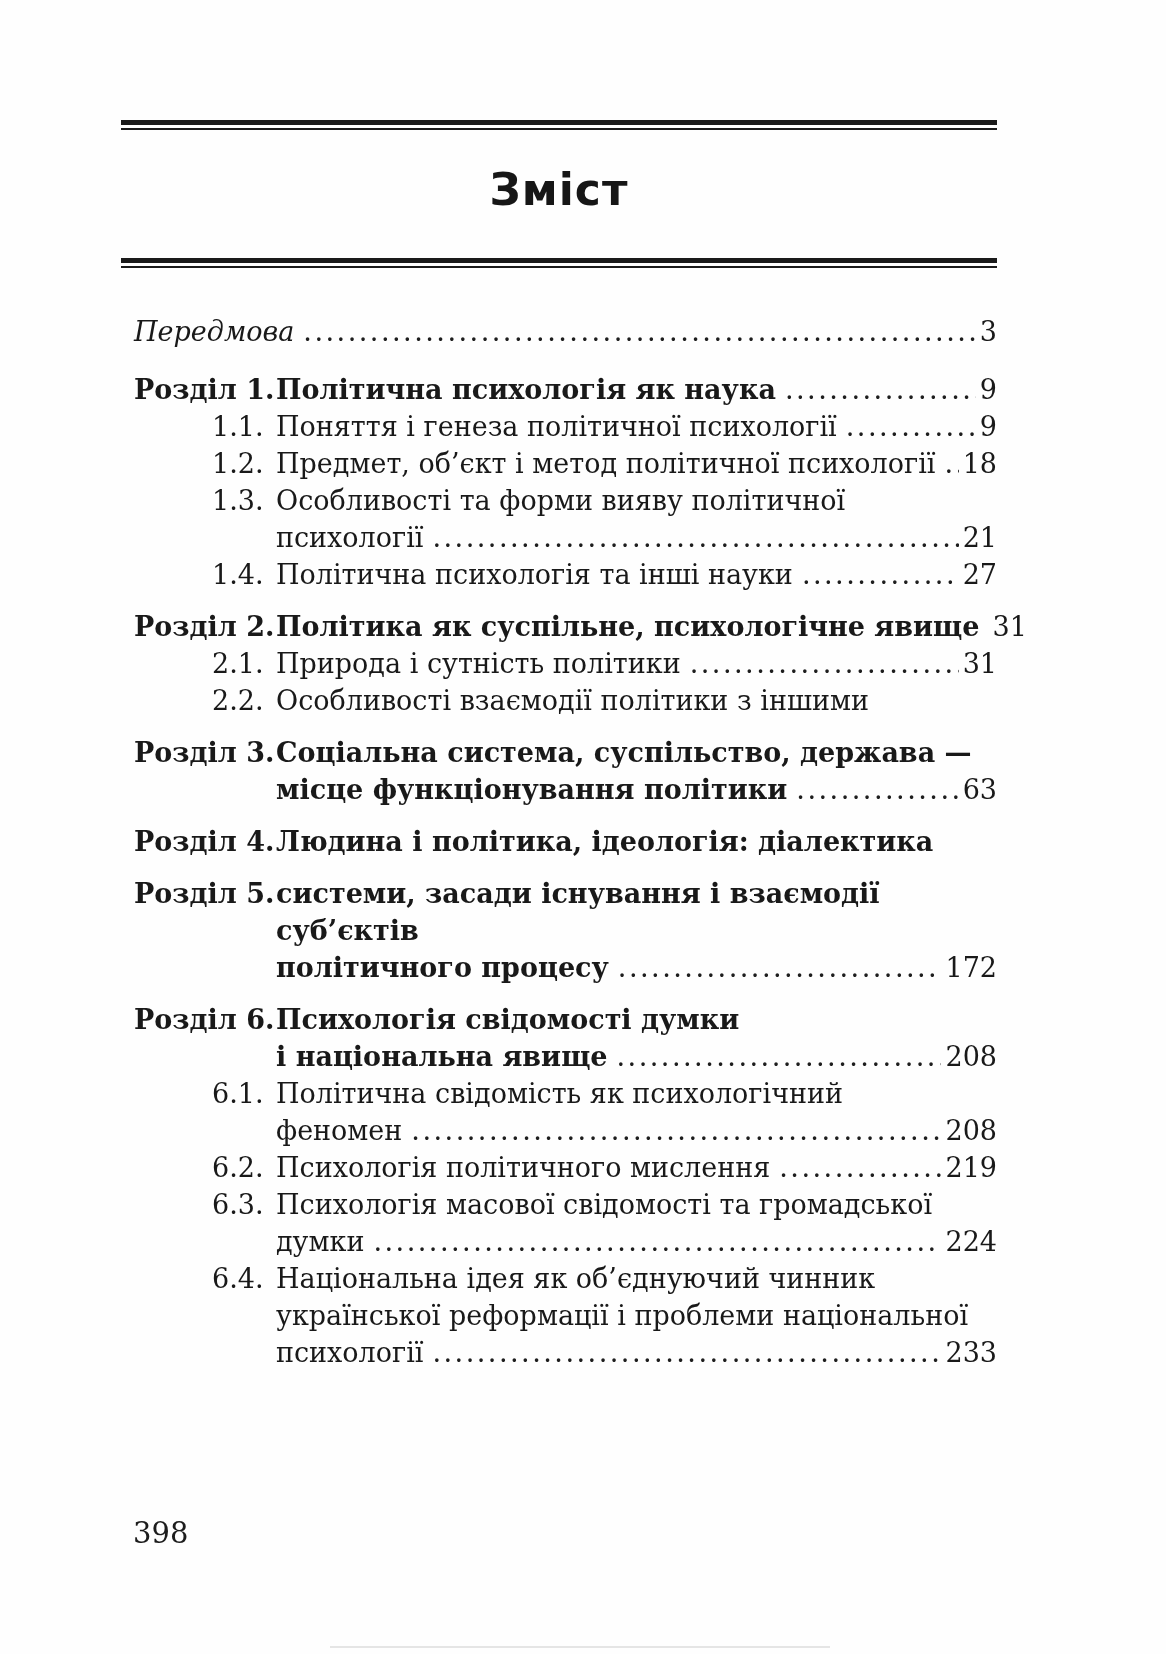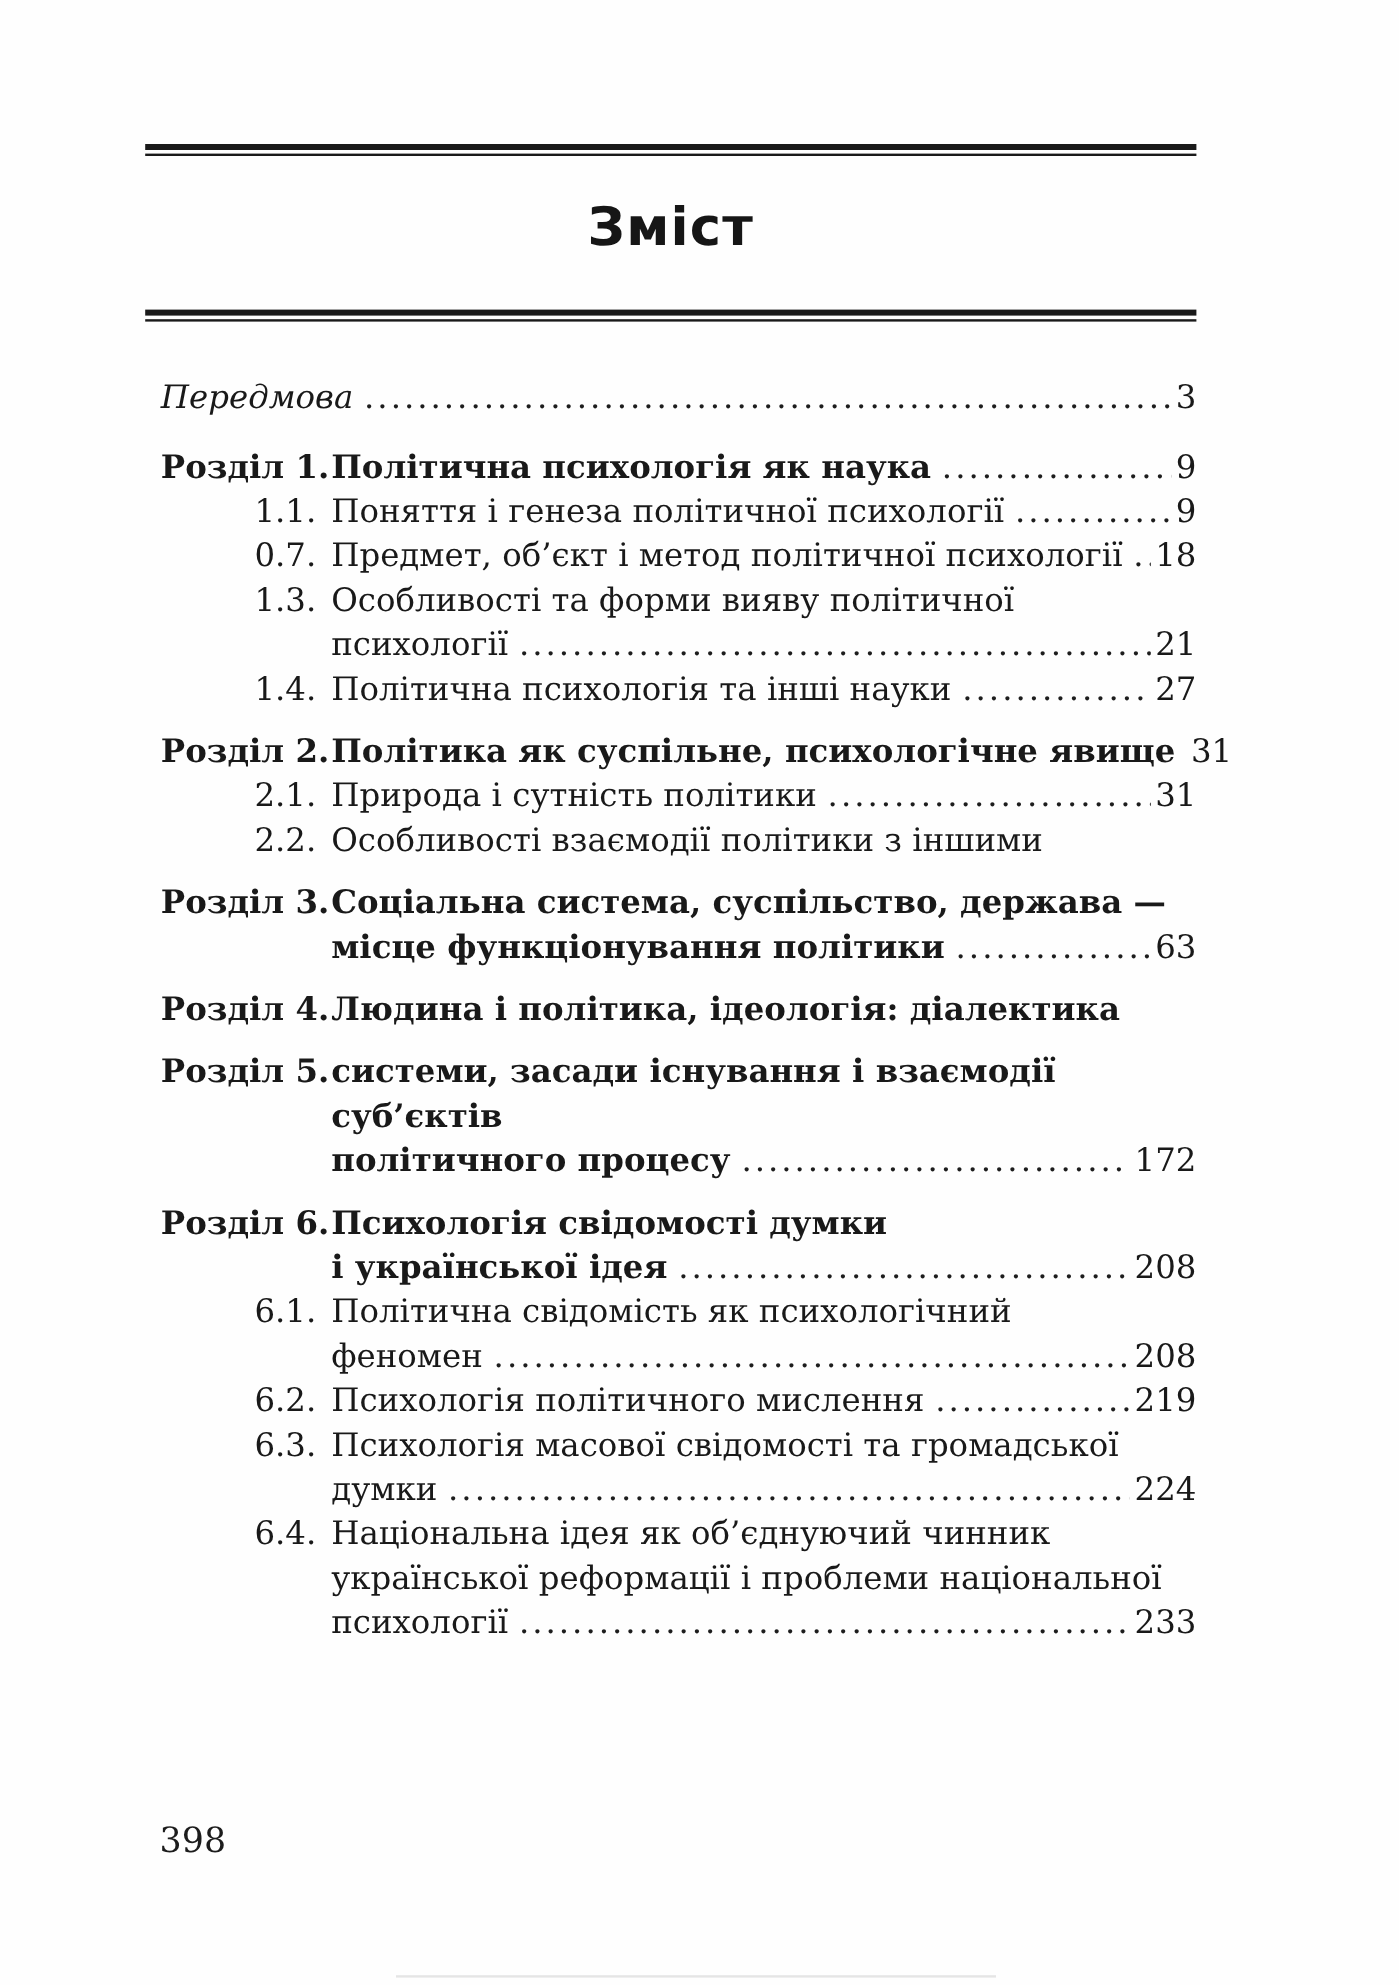--- a/index.html
+++ b/index.html
@@ -90,21 +90,21 @@
         </div>
         <div class="entry kind-section">
           <span class="num">1.1.</span>
           <div class="line last">
             <span class="txt">Поняття і генеза політичної психології</span>
             <span class="leader"></span>
             <span class="pg">9</span>
           </div>
         </div>
         <div class="entry kind-section">
-          <span class="num">0.7.</span>
+          <span class="num">1.2.</span>
           <div class="line last">
             <span class="txt">Предмет, об’єкт і метод політичної психології</span>
             <span class="leader"></span>
             <span class="pg">18</span>
           </div>
         </div>
         <div class="entry kind-section">
           <span class="num">1.3.</span>
           <div class="line">Особливості та форми вияву політичної</div>
           <div class="line last">
@@ -160,21 +160,21 @@
           <div class="line last">
             <span class="txt">політичного процесу</span>
             <span class="leader"></span>
             <span class="pg">172</span>
           </div>
         </div>
         <div class="entry kind-chapter">
           <span class="num">Розділ 6.</span>
           <div class="line">Психологія свідомості думки</div>
           <div class="line last">
-            <span class="txt">і української ідея</span>
+            <span class="txt">і національна явище</span>
             <span class="leader"></span>
             <span class="pg">208</span>
           </div>
         </div>
         <div class="entry kind-section">
           <span class="num">6.1.</span>
           <div class="line">Політична свідомість як психологічний</div>
           <div class="line last">
             <span class="txt">феномен</span>
             <span class="leader"></span>

